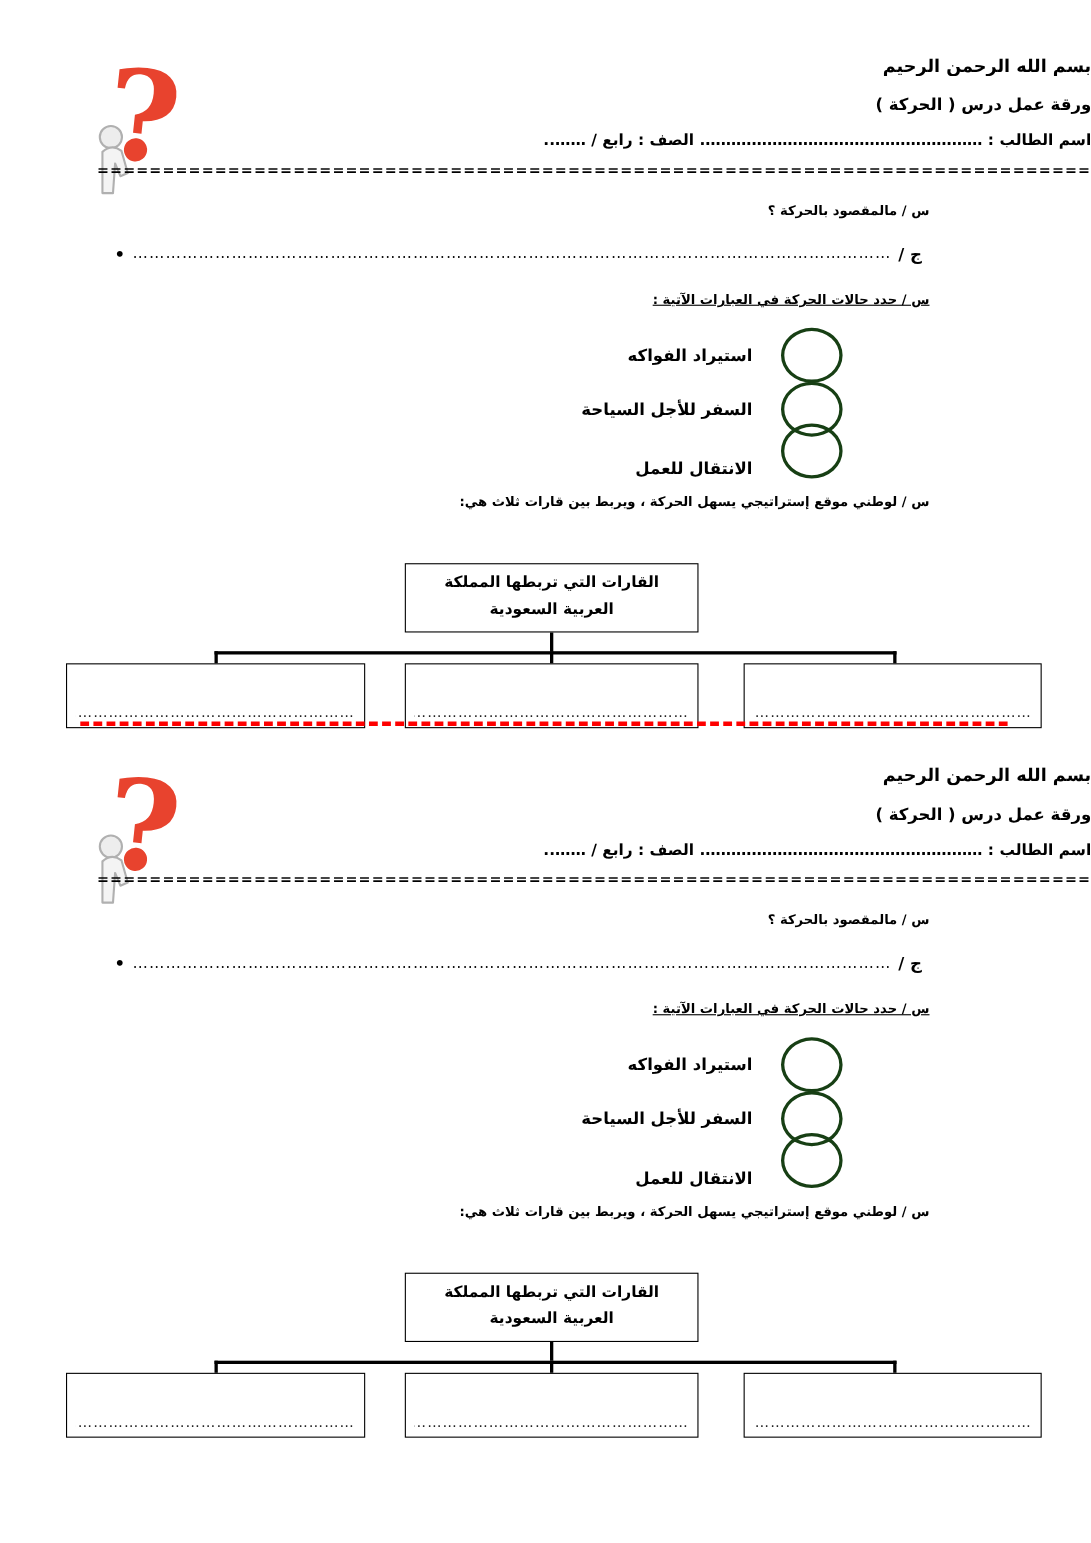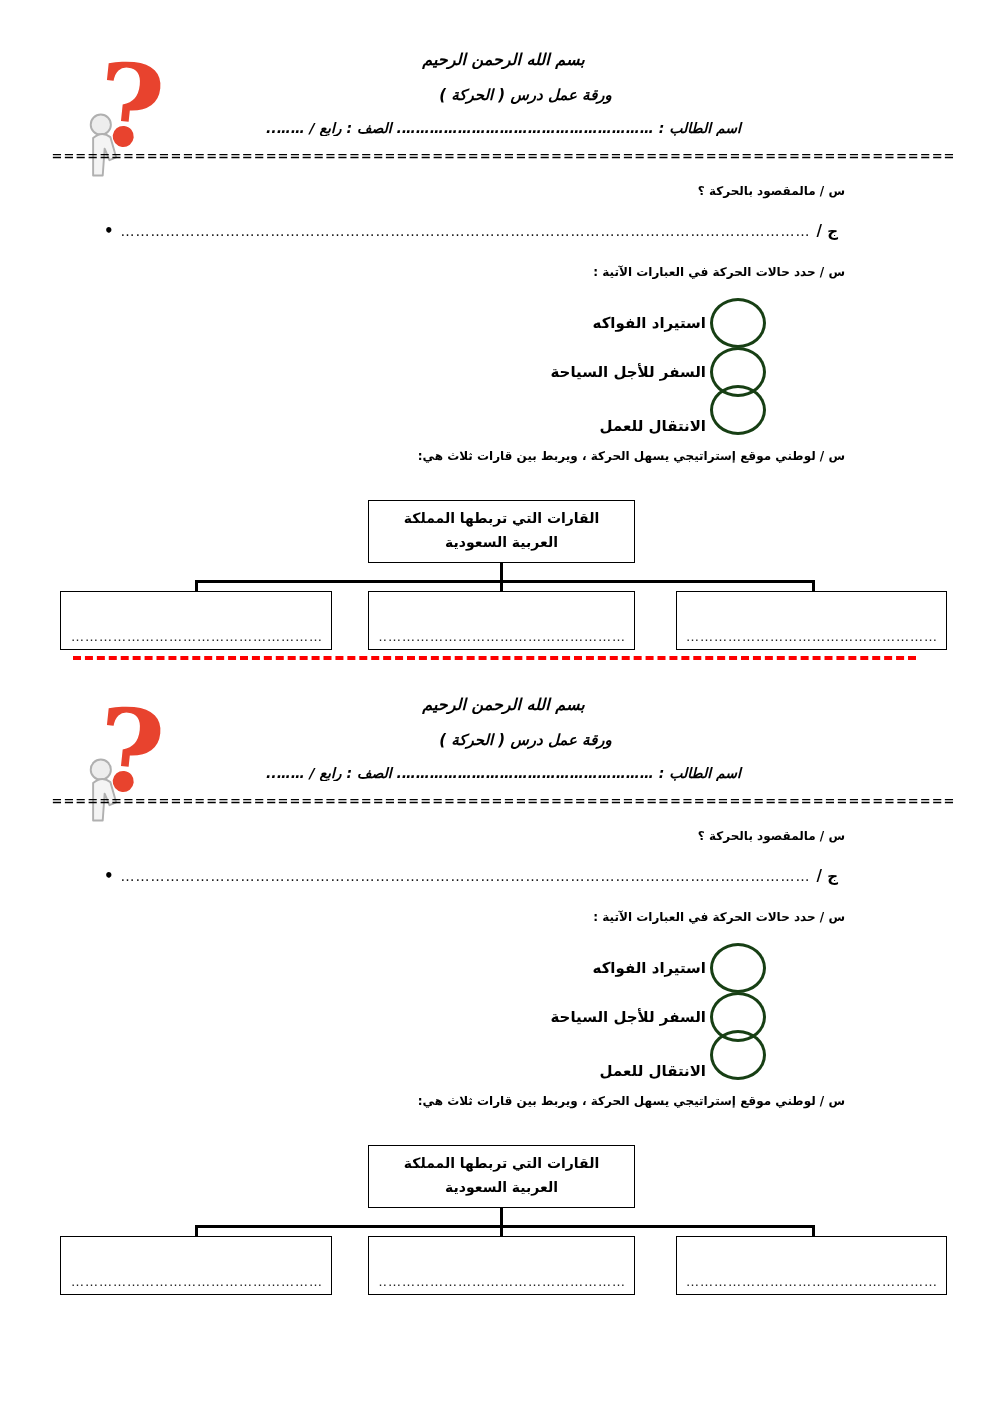--- a/index.html
+++ b/index.html
@@ -1,38 +1,38 @@
 <!DOCTYPE html>
 <html lang="ar" dir="rtl"><head>
 <meta charset="utf-8">
 <style>
   html,body{margin:0;padding:0;background:#ffffff;}
   .page{position:relative;width:992px;height:1403px;margin:0 auto;background:#fff;
         font-family:"DejaVu Sans",sans-serif;direction:rtl;color:#000;overflow:hidden;}
   .sheet{position:absolute;left:0;width:992px;height:650px;}
   .s1{top:0;} .s2{top:645px;}
   .clipart{position:absolute;top:52px;left:72px;width:96px;height:128px;}
-  .cline{position:absolute;left:15px;right:0;text-align:center;font-weight:bold;
-         white-space:nowrap;overflow:hidden;font-style:italic;}
+  .cline{position:absolute;left:15px;right:0;text-align:right;font-weight:bold;
+         white-space:nowrap;overflow:hidden;}
   .basmala{top:50px;font-size:16px;}
   .title{top:86px;font-size:15px;margin-left:44px;}
   .nameline{top:120px;font-size:14px;}
   .sep{top:148px;font-size:13px;letter-spacing:1px;}
   .q{position:absolute;right:147px;font-weight:bold;font-size:12px;white-space:nowrap;}
-  .q1{top:184px;} .q2{top:265px;} .q3{top:449px;}
+  .q1{top:184px;} .q2{top:265px;text-decoration:underline;} .q3{top:449px;}
   .ansline{position:absolute;top:222px;right:154px;left:104px;display:flex;
            align-items:center;gap:6px;font-weight:bold;font-size:15px;}
   .ansdots{flex:1;overflow:hidden;white-space:nowrap;font-weight:normal;
            font-size:14px;letter-spacing:1px;color:#111;}
   .bullet{font-size:15px;}
-  .item{position:absolute;right:226px;display:flex;align-items:center;gap:4px;
+  .item{position:absolute;right:226px;display:flex;align-items:center;gap:26px;
         font-weight:bold;font-size:15px;}
   .i1{top:298px;} .i2{top:347px;} .i3{top:385px;align-items:flex-end;}
   .circle{width:50px;height:44px;border:3px solid #173f14;border-radius:50%;flex:0 0 auto;}
-  .flow{position:absolute;top:500px;left:0;width:864px;height:162px;}
+  .flow{position:absolute;top:512px;left:0;width:864px;height:162px;}
   .tbox{position:absolute;top:0;left:368px;width:267px;height:63px;border:1px solid #000;
         font-weight:bold;font-size:14px;text-align:center;padding:6px 10px;line-height:1.7;
         box-sizing:border-box;overflow:hidden;}
   .vline{position:absolute;left:500px;top:63px;width:3px;height:17px;background:#000;}
   .hline{position:absolute;left:195px;top:80px;width:620px;height:3px;background:#000;}
   .stub{position:absolute;top:80px;width:3px;height:11px;background:#000;}
   .st1{left:195px;} .st2{left:500px;} .st3{left:812px;}
   .abox{position:absolute;top:91px;height:59px;border:1px solid #000;box-sizing:border-box;}
   .b1{left:60px;width:272px;} .b2{left:368px;width:267px;} .b3{left:676px;width:271px;}
   .bdots{position:absolute;bottom:5px;left:8px;right:8px;overflow:hidden;white-space:nowrap;

